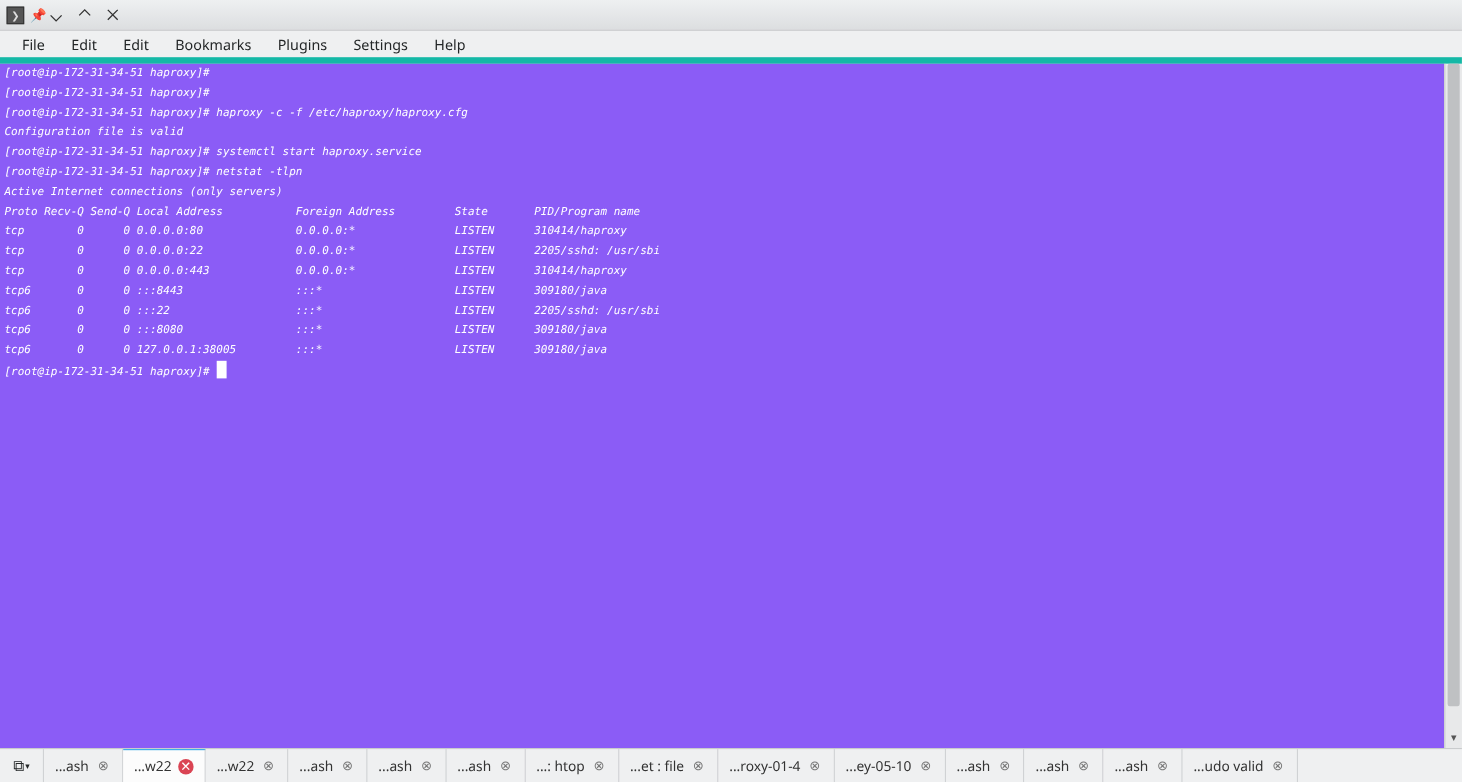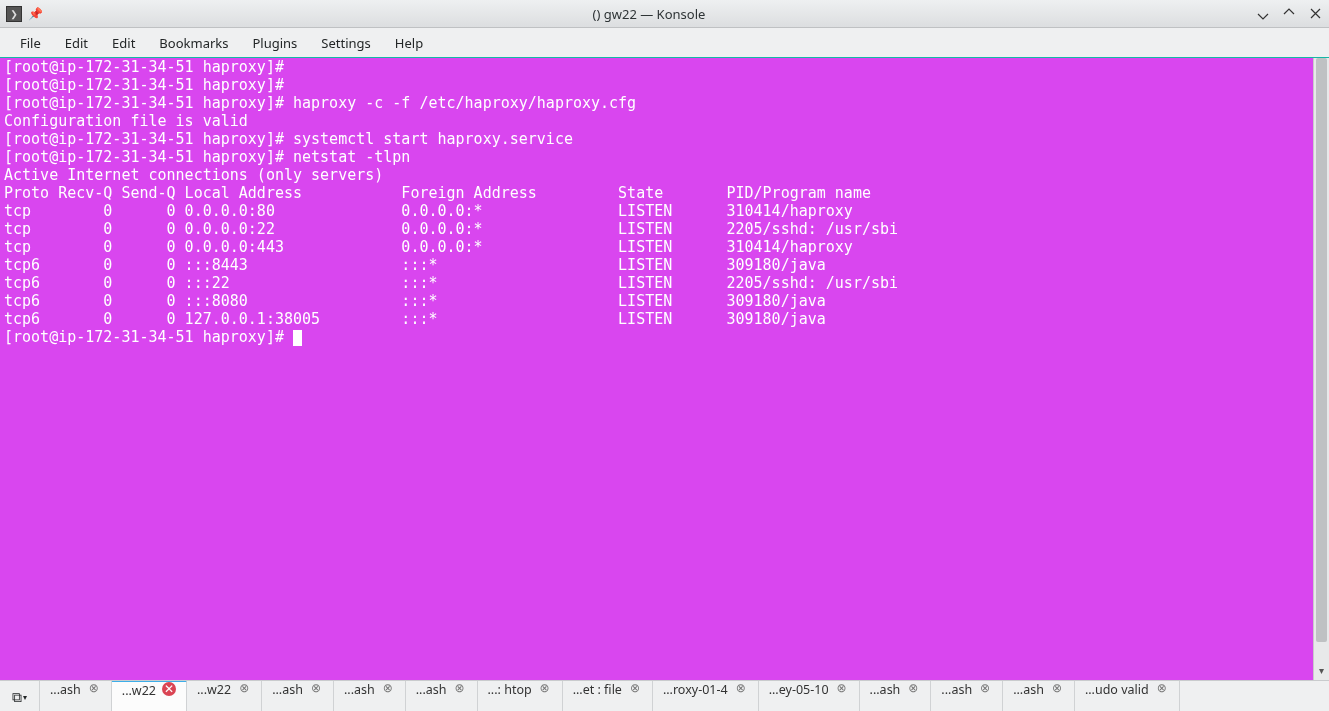--- a/index.html
+++ b/index.html
@@ -9,51 +9,50 @@
   .titlebar { height: 28px; background: linear-gradient(to bottom, #eef0f1, #dcdee0); display: flex; align-items: center; padding: 0 6px; border-bottom: 1px solid #bfc1c3; }
   .titlebar .left { display: flex; align-items: center; gap: 6px; }
   .titlebar .center { flex: 1; text-align: center; font-size: 13px; color: #2e3436; }
   .titlebar .right { display: flex; align-items: center; gap: 10px; }
   .app-icon { width: 16px; height: 16px; background: #555; display: inline-flex; align-items: center; justify-content: center; color: #ddd; font-size: 11px; border:1px solid #333;}
   .app-icon::before { content: "❯"; font-size: 9px; }
   .pin-icon { font-size: 12px; color: #333; }
   .win-btn { width: 16px; height: 16px; display: inline-flex; align-items: center; justify-content: center; font-size: 12px; color: #333; cursor: pointer; }
 
   
-  .menubar { height: 30px; background: #eff0f1; display: flex; align-items: center; padding: 0 8px; gap: 0; border-bottom: 1px solid #14b8a6; }
+  .menubar { height: 30px; background: #eff0f1; display: flex; align-items: center; padding: 0 8px; gap: 0; border-bottom: 6px solid #14b8a6; }
   .menubar .menu-item { padding: 4px 12px; cursor: pointer; }
 
   
   .terminal-wrap { position: relative; height: 622px; }
-  .terminal { background: #d946ef; color: #fff; font-family: "DejaVu Sans Mono","Liberation Mono",monospace; font-size: 15px; line-height: 18px; padding: 0 4px; white-space: pre; height: 100%; overflow: hidden; width: 1313px; }
+  .terminal { background: #8b5cf6; color: #fff; font-family: "DejaVu Sans Mono","Liberation Mono",monospace; font-size: 10px; line-height: 18px; padding: 0 4px; white-space: pre; height: 100%; overflow: hidden; width: 1313px; font-style: italic; }
   .scrollbar { position: absolute; right: 0; top: 0; width: 16px; height: 100%; background: #e8e9ea; border-left: 1px solid #c8cacb; }
   .scrollbar .thumb { position: absolute; left: 2px; right: 2px; top: 0; height: 584px; background: #bfc1c3; border-radius: 2px; }
   .scrollbar .down { position: absolute; bottom: 0; left: 0; right: 0; height: 20px; display:flex; align-items:center; justify-content:center; font-size:10px; color:#555;}
   .cursor { display:inline-block; width: 9px; height: 16px; background: #fff; vertical-align: text-bottom; }
 
   
   .tabbar { height: 31px; background: #eff0f1; border-top: 1px solid #c9cbcd; display: flex; align-items: stretch; }
   .newtab { width: 40px; display:flex; align-items:center; justify-content:center; gap:1px; border-right:1px solid #d0d2d4; cursor:pointer;}
   .newtab .nt-icon { font-size: 14px; }
   .newtab .nt-drop { font-size: 8px; }
   .tabs { display: flex; flex: 1; overflow: hidden; }
-  .tab { display: flex; align-items: flex-start; gap: 6px; padding: 0 10px; border-right: 1px solid #d0d2d4; font-size: 12.5px; color: #333; cursor: pointer; white-space: nowrap; min-width: 0; }
+  .tab { display: flex; align-items: center; gap: 6px; padding: 0 10px; border-right: 1px solid #d0d2d4; font-size: 12.5px; color: #333; cursor: pointer; white-space: nowrap; min-width: 0; }
   .tab.active { background: #fcfcfc; border-top: 2px solid #3daee9; margin-top: -1px; }
   .tab .close { width: 14px; height: 14px; border-radius: 7px; display:inline-flex; align-items:center; justify-content:center; font-size:12px; color:#777; line-height:1; }
   .tab.active .close { background:#da4453; color:#fff; }
 </style>
 </head>
 <body>
 
 <div class="titlebar">
   <div class="left">
     <span class="app-icon"></span>
     <span class="pin-icon">📌</span>
   </div>
-  <div class="center">() gw22 — Konsole</div>
   <div class="right">
     <span class="win-btn">
       <svg width="12" height="12" viewBox="0 0 12 12">
           <path d="M1 6 L6 11 L11 6" fill="none" stroke="#333" stroke-width="1.2"></path>
         </svg>
     </span>
     <span class="win-btn">
       <svg width="12" height="12" viewBox="0 0 12 12">
           <path d="M1 6 L6 1 L11 6" fill="none" stroke="#333" stroke-width="1.2"></path>
         </svg>

